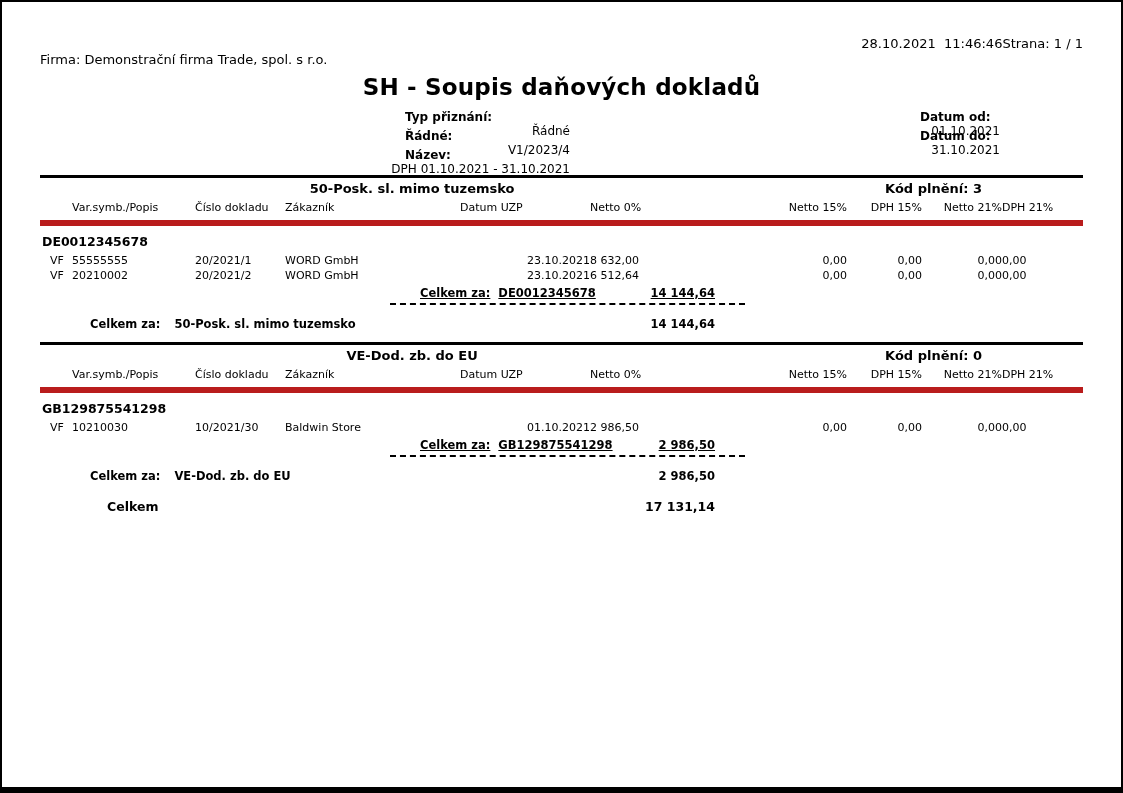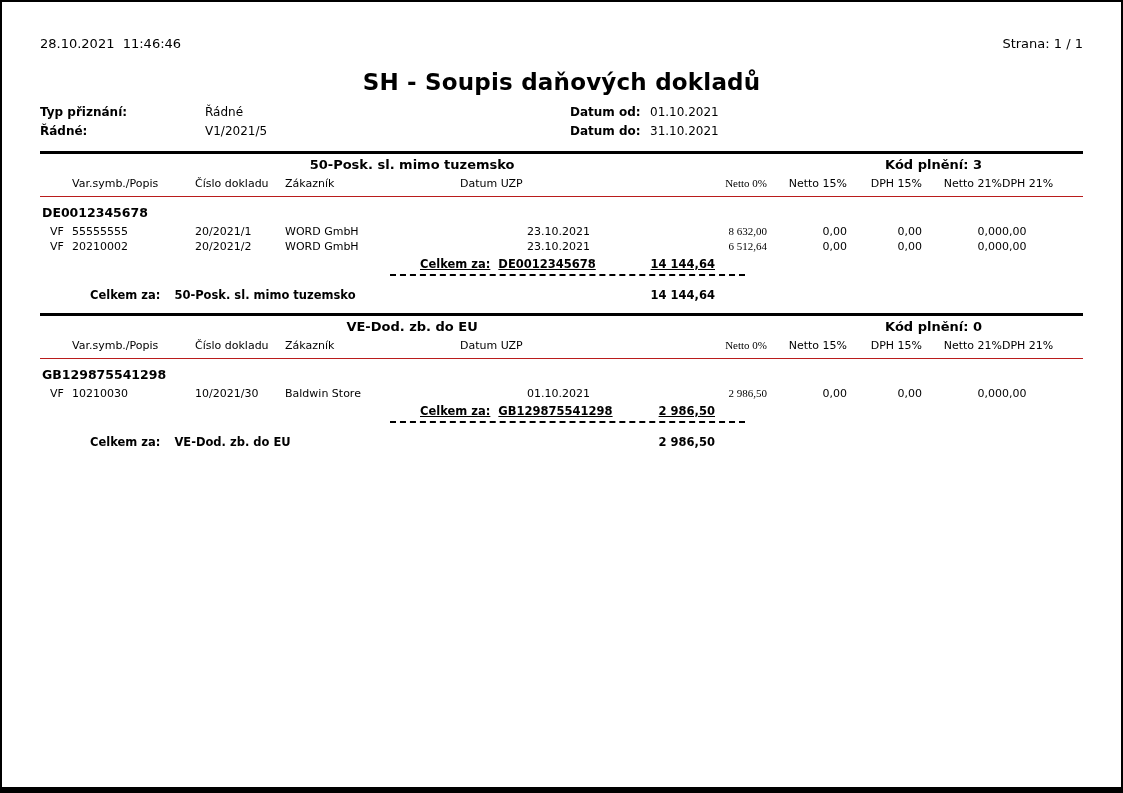--- a/index.html
+++ b/index.html
@@ -8,50 +8,50 @@
     width:1123px;height:793px;
     box-sizing:border-box;
     border:2px solid #000;
     border-bottom:6px solid #000;
     background:#fff;
     color:#000;
     font-family:"DejaVu Sans","Liberation Sans",sans-serif;
     overflow:hidden;
   }
   .inner{padding:34px 38px 0 38px;}
-  .hdr-row{display:flex;justify-content:space-between;font-size:13px;line-height:16px;}
+  .hdr-row{display:flex;justify-content:flex-end;font-size:13px;line-height:16px;}
   .company{font-size:13px;line-height:16px;}
-  .title{text-align:center;font-size:23px;font-weight:bold;margin:17px 0 10px 0;letter-spacing:.2px;}
+  .title{text-align:center;font-size:23px;font-weight:bold;margin:6px 0 10px 0;letter-spacing:.2px;}
   .ws{white-space:pre;}
 
   
   .meta{display:flex;font-size:12px;}
   .meta-col-left{width:530px;}
   .meta-col-right{width:430px;}
-  .meta-row{display:flex;height:19px;align-items:flex-start;}
+  .meta-row{display:flex;height:19px;align-items:flex-end;flex-direction:column;}
   .meta-label{font-weight:bold;}
   .meta-col-left .meta-label{width:165px;}
   .meta-col-right .meta-label{width:80px;}
   .kniha-val{padding-left:42px;}
 
   
   .section{border-top:3px solid #000;margin-top:8px;}
   .sec-title-row{display:flex;padding:3px 0 2px 0;font-size:13px;font-weight:bold;}
   .sec-title{width:747px;text-align:center;}
   .sec-code{width:300px;text-align:center;}
 
-  .cols-row{display:flex;font-size:11px;padding:3px 0 6px 0;border-bottom:1px solid #b91c1c;}
+  .cols-row{display:flex;font-size:11px;padding:3px 0 6px 0;border-bottom:6px solid #b91c1c;}
   .row{display:flex;font-size:11px;line-height:15px;}
   .ct{width:32px;box-sizing:border-box;padding-left:10px;}
   .cv{width:123px;}
   .cd{width:90px;}
   .cc{width:175px;}
   .cdate{width:130px;}
   .cdate.val{text-align:right;}
-  .cn0{width:177px;text-align:right;font-family:Liberation Serif, serif;}
+  .cn0{width:177px;text-align:left;}
   .cn15{width:80px;text-align:right;}
   .cd15{width:75px;text-align:right;}
   .cn21{width:80px;text-align:right;}
   .cd21{width:80px;text-align:left;}
 
   .group{margin-top:8px;}
   .group-name{font-size:12.5px;font-weight:bold;padding-left:2px;line-height:16px;margin-bottom:3px;}
 
   .grp-total{
     margin-left:350px;width:355px;
@@ -76,32 +76,37 @@
 </head>
 <body>
 
 <div class="page">
   <div class="inner">
 
     <div class="hdr-row">
       <span class="ws">28.10.2021  11:46:46</span>
       <span>Strana: 1 / 1</span>
     </div>
+    <div class="company">Firma: Demonstrační firma Trade, spol. s r.o.</div>
 
     <div class="title">SH - Soupis daňových dokladů</div>
 
     <div class="meta">
       <div class="meta-col-left">
         <div class="meta-row">
           <span class="meta-label">Typ přiznání:</span>
           <span>Řádné</span>
         </div>
         <div class="meta-row">
           <span class="meta-label">Řádné:</span>
-          <span>V1/2021/5</span>
+          <span>V1/2023/4</span>
+        </div>
+        <div class="meta-row">
+          <span class="meta-label">Název:</span>
+          <span>DPH 01.10.2021 - 31.10.2021</span>
         </div>
       </div>
       <div class="meta-col-right">
         <div class="meta-row">
           <span class="meta-label">Datum od:</span>
           <span>01.10.2021</span>
         </div>
         <div class="meta-row">
           <span class="meta-label">Datum do:</span>
           <span>31.10.2021</span>
@@ -213,15 +218,19 @@
         </div>
       </div>
 
       <div class="sec-total">
         <span class="lbl">Celkem za:</span>
         <span class="nm">VE-Dod. zb. do EU</span>
         <span class="abs-val">2 986,50</span>
       </div>
     </div>
 
+    <div class="grand-total">
+      <span class="lbl">Celkem</span>
+      <span class="abs-val">17 131,14</span>
+    </div>
 
   </div>
 </div>
 
 </body></html>

